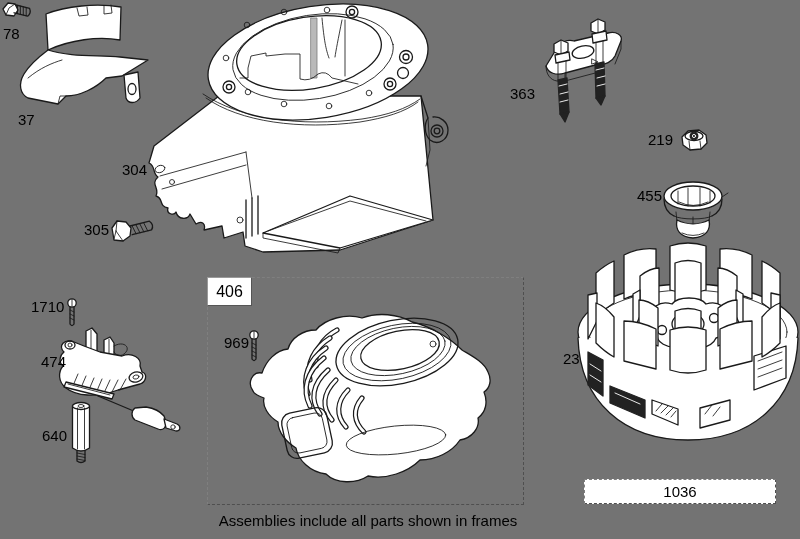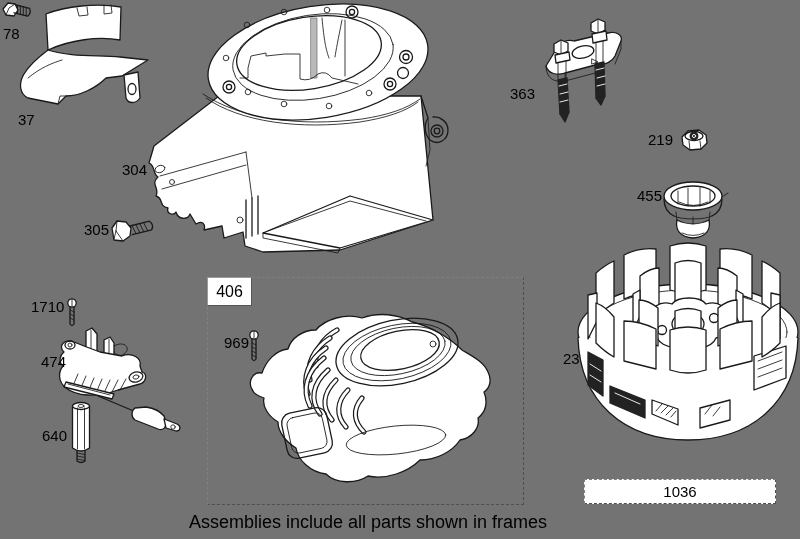--- a/index.html
+++ b/index.html
@@ -24,21 +24,21 @@
   .frame-tag {
     position:absolute; left:207px; top:277px; width:43px; height:27px; background:#fff;
     border:1px solid #9a9a9a; border-right-color:#555; border-bottom-color:#555;
     display:flex; align-items:center; justify-content:center; font-size:16px;
   }
   .em-box {
     position:absolute; left:584px; top:479px; width:190px; height:23px; background:#fff;
     border:1px dashed #7f7f7f; border-right-color:#4f4f4f; border-bottom-color:#4f4f4f;
     display:flex; align-items:center; justify-content:center; gap:22px; font-size:15px;
   }
-  .caption { position:absolute; left:0; top:512px; width:736px; text-align:center; font-size:18px; }
+  .caption { position:absolute; left:0; top:512px; width:736px; text-align:center; font-size:15px; }
 </style>
 </head>
 <body>
 
 <div class="stage">
 
   <div class="frame frame-921"></div>
 
   <svg class="art" width="800" height="539" viewBox="0 0 800 539">
 

